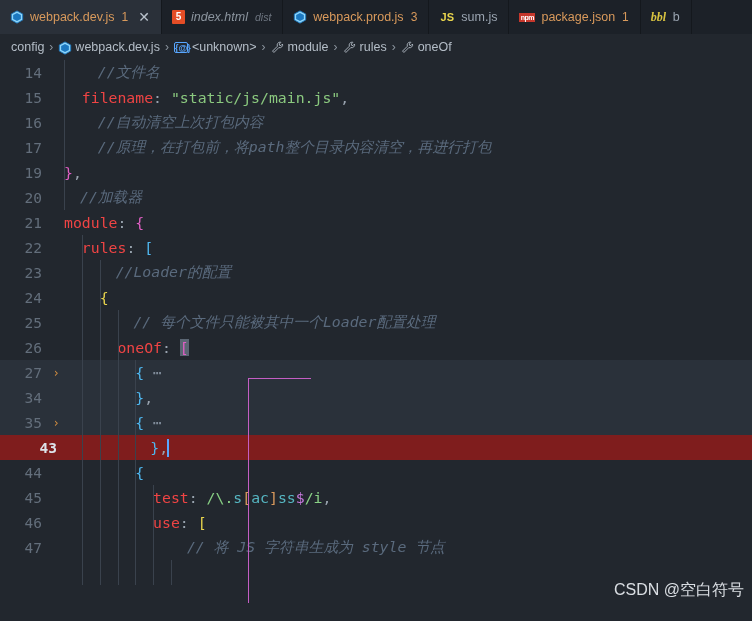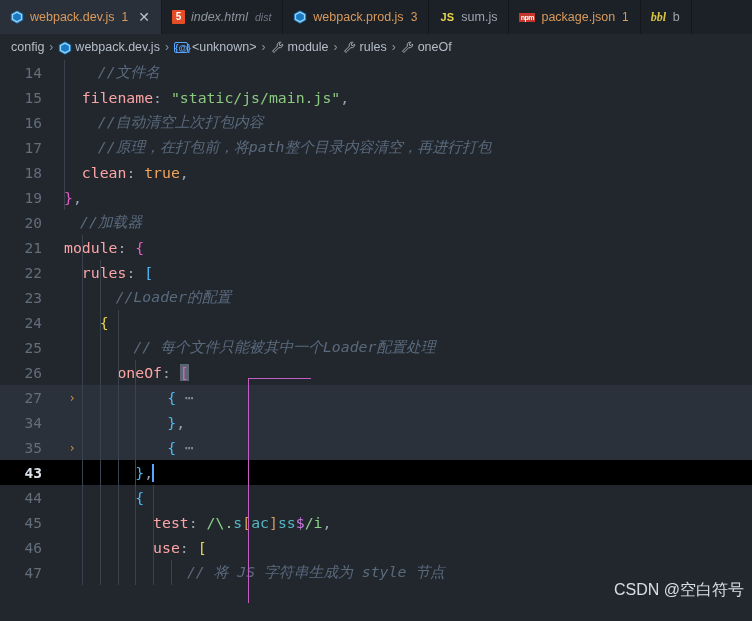--- a/index.html
+++ b/index.html
@@ -164,22 +164,22 @@
     background: #22272e;
     overflow: hidden;
   }
   .line {
     height: 25px;
     display: flex;
     align-items: center;
     position: relative;
     white-space: pre;
   }
-  .line.hl { background: #2a313a; gap: 16px; }
-  .line.active { background: #000000; }
+  .line.hl { background: #2a313a; }
+  .line.active { background: #7f1d1d; padding-left: 15px; }
   .line.active::after {
     content: "";
     position: absolute;
     left: 0; right: 0; bottom: 0;
     height: 0;
   }
   .lnum {
     width: 48px;
     text-align: right;
     padding-right: 6px;
@@ -217,21 +217,21 @@
   .guides { position: absolute; left: 0; top: 0; right: 0; bottom: 0; pointer-events: none; }
   .guide {
     position: absolute;
     width: 1px;
     background: #3a424d;
   }
   .guide.magenta { background: #c45ec4; width: 1px; }
 
   
   .c-com    { color: #5a6a7d; font-style: italic; margin-left: 16px; }
-  .c-prop   { color: #fca5a5; text-align: center; }
+  .c-prop   { color: #ef4444; text-align: center; }
   .c-punc   { color: #9aa4b0; }
   .c-str    { color: #8bc97f; }
   .c-bool   { color: #f2a45c; }
   .c-br-pink{ color: #e05fc4; }
   .c-br-blue{ color: #4fb8f0; }
   .c-br-yel { color: #e8d44d; }
   .c-regex  { color: #89d185; }
   .c-regex-cls { color: #56b6c2; }
   .c-regex-br  { color: #d99a5c; }
   .c-regex-anchor { color: #c678dd; }
@@ -357,21 +357,20 @@
         <span>oneOf</span>
       </span>
     </div>
 
   <div class="editor">
     <div id="lines">
         <div class="line"><span class="lnum">14</span><span class="fold"></span><span class="code"><span class="c-com">  //文件名</span></span></div>
         <div class="line"><span class="lnum">15</span><span class="fold"></span><span class="code"><span class="c-plain">  </span><span class="c-prop">filename</span><span class="c-punc">: </span><span class="c-str">"static/js/main.js"</span><span class="c-punc">,</span></span></div>
         <div class="line"><span class="lnum">16</span><span class="fold"></span><span class="code"><span class="c-com">  //自动清空上次打包内容</span></span></div>
         <div class="line"><span class="lnum">17</span><span class="fold"></span><span class="code"><span class="c-com">  //原理，在打包前，将path整个目录内容清空，再进行打包</span></span></div>
-        <div class="line"><span class="lnum">18</span><span class="fold"></span><span class="code"><span class="c-plain">  </span><span class="c-prop">clean</span><span class="c-punc">: </span><span class="c-bool">true</span><span class="c-punc">,</span></span></div>
         <div class="line"><span class="lnum">19</span><span class="fold"></span><span class="code"><span class="c-br-pink">}</span><span class="c-punc">,</span></span></div>
         <div class="line"><span class="lnum">20</span><span class="fold"></span><span class="code"><span class="c-com">//加载器</span></span></div>
         <div class="line"><span class="lnum">21</span><span class="fold"></span><span class="code"><span class="c-prop">module</span><span class="c-punc">: </span><span class="c-br-pink">{</span></span></div>
         <div class="line"><span class="lnum">22</span><span class="fold"></span><span class="code"><span class="c-plain">  </span><span class="c-prop">rules</span><span class="c-punc">: </span><span class="c-br-blue">[</span></span></div>
         <div class="line"><span class="lnum">23</span><span class="fold"></span><span class="code"><span class="c-com">    //Loader的配置</span></span></div>
         <div class="line"><span class="lnum">24</span><span class="fold"></span><span class="code"><span class="c-plain">    </span><span class="c-br-yel">{</span></span></div>
         <div class="line"><span class="lnum">25</span><span class="fold"></span><span class="code"><span class="c-com">      // 每个文件只能被其中一个Loader配置处理</span></span></div>
         <div class="line"><span class="lnum">26</span><span class="fold"></span><span class="code"><span class="c-plain">      </span><span class="c-prop">oneOf</span><span class="c-punc">: </span><span class="sel-bracket">[</span></span></div>
         <div class="line hl"><span class="lnum">27</span><span class="fold">›</span><span class="code"><span class="c-plain">        </span><span class="c-br-blue">{</span><span class="c-dots"> ⋯</span></span></div>
         <div class="line hl"><span class="lnum">34</span><span class="fold"></span><span class="code"><span class="c-plain">        </span><span class="c-br-blue">}</span><span class="c-punc">,</span></span></div>

